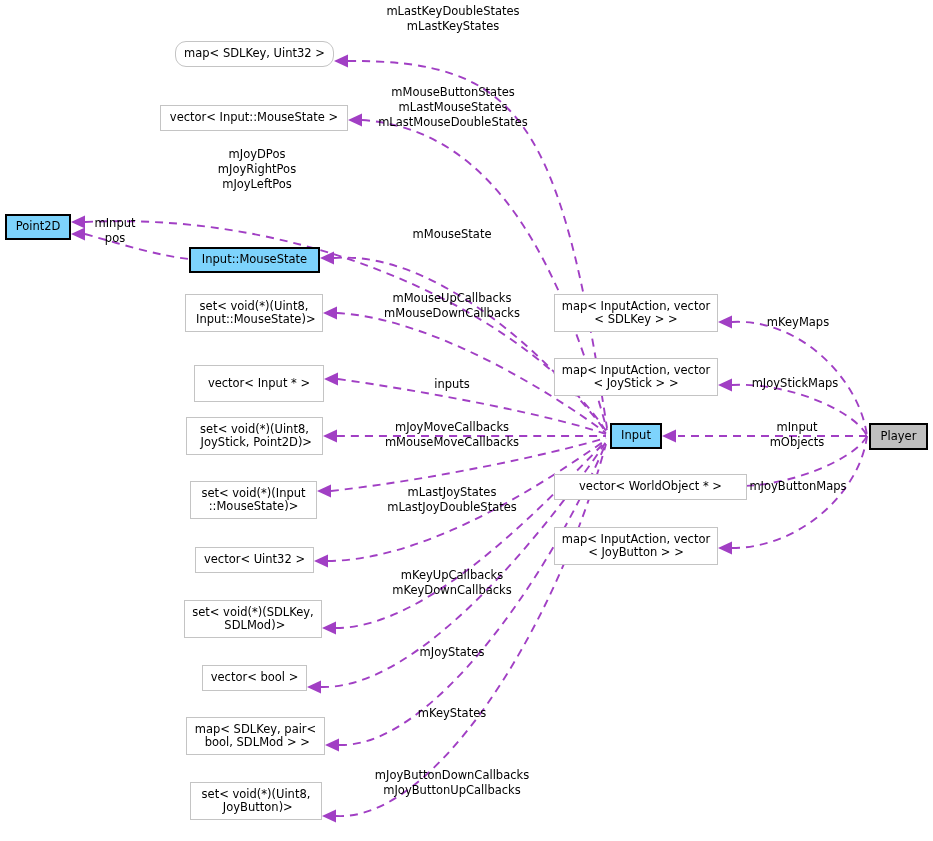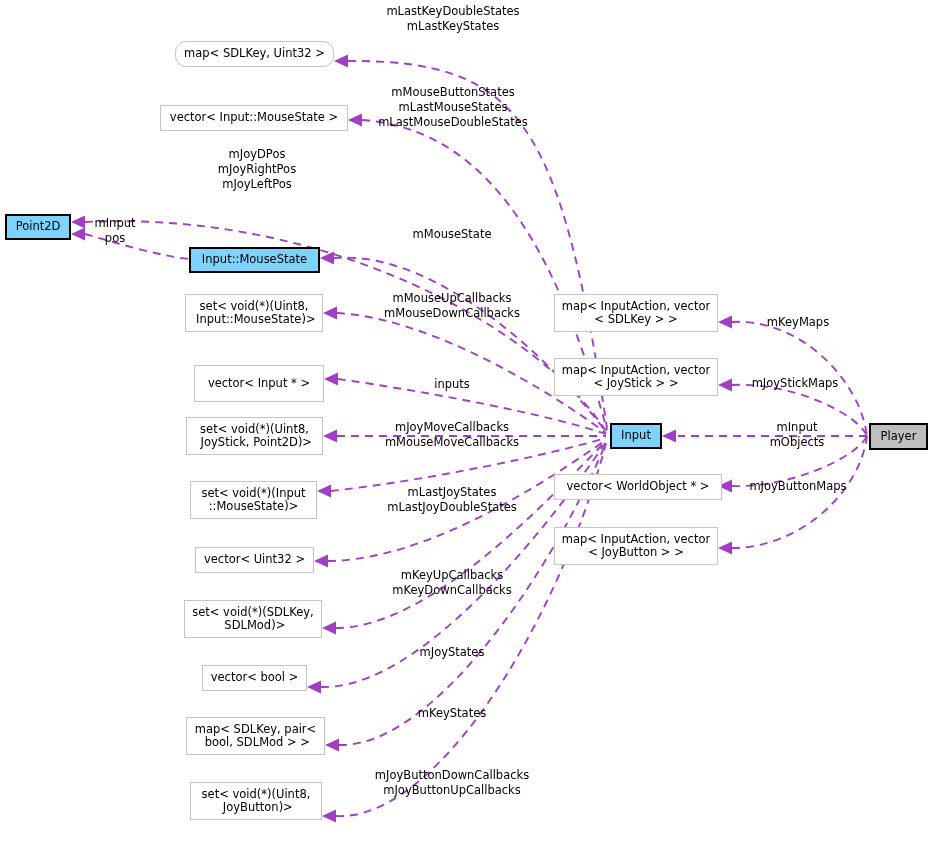--- a/index.html
+++ b/index.html
@@ -118,21 +118,21 @@
     <div class="node" style="left: 202px; top: 665px; width: 105px; height: 26px;">vector&lt; bool &gt;</div>
     <div class="node" style="left: 186px; top: 717px; width: 139px; height: 38px;">map&lt; SDLKey, pair&lt;
  bool, SDLMod &gt; &gt;</div>
     <div class="node" style="left: 190px; top: 782px; width: 132px; height: 38px;">set&lt; void(*)(Uint8,
  JoyButton)&gt;</div>
     <div class="node" style="left: 554px; top: 294px; width: 164px; height: 38px;">map&lt; InputAction, vector
 &lt; SDLKey &gt; &gt;</div>
     <div class="node" style="left: 554px; top: 358px; width: 164px; height: 38px;">map&lt; InputAction, vector
 &lt; JoyStick &gt; &gt;</div>
     <div class="node key" style="left: 610px; top: 423px; width: 52px; height: 26px;">Input</div>
-    <div class="node" style="left: 554px; top: 474px; width: 168px; height: 26px;">vector&lt; WorldObject * &gt;</div>
+    <div class="node" style="left: 554px; top: 474px; width: 193px; height: 26px;">vector&lt; WorldObject * &gt;</div>
     <div class="node" style="left: 554px; top: 527px; width: 164px; height: 38px;">map&lt; InputAction, vector
 &lt; JoyButton &gt; &gt;</div>
     <div class="node root" style="left: 869px; top: 423px; width: 59px; height: 27px;">Player</div>
     <div class="edge-label" style="left: 453px; top: 4px;">mLastKeyDoubleStates
 mLastKeyStates</div>
     <div class="edge-label" style="left: 257px; top: 147px;">mJoyDPos
 mJoyRightPos
 mJoyLeftPos</div>
     <div class="edge-label" style="left: 453px; top: 85px;">mMouseButtonStates
 mLastMouseStates

